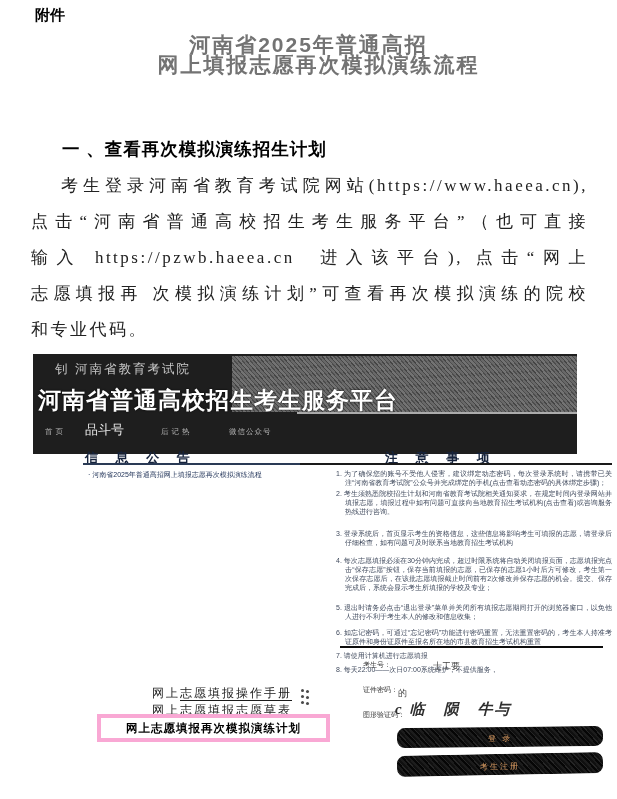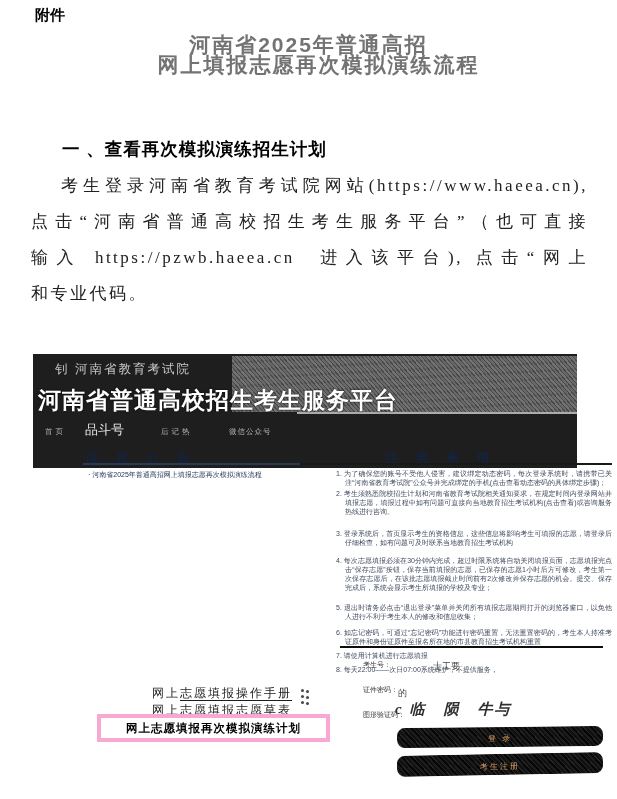--- a/index.html
+++ b/index.html
@@ -24,21 +24,21 @@
   .para { left:31px; top:168px; width:557px; }
   .para .line {
     font-size:17px; letter-spacing:2.5px; line-height:36px; color:#222;
     text-align:justify; text-align-last:justify; text-justify:inter-character;
     white-space:pre-wrap;
   }
   .para .line.first { text-indent:30px; }
   .para .line.last  { text-align-last:left; }
 
   
-  .banner { left:33px; top:354px; width:544px; height:114px; background:#1e1e1e; }
+  .banner { left:33px; top:354px; width:544px; height:100px; background:#1e1e1e; }
   .banner-noise { right:0; top:2px; width:345px; height:56px; opacity:.85;
     background:
       repeating-linear-gradient(49deg,#757575 0 2px,#4c4c4c 2px 3px,#828282 3px 5px,#565656 5px 6px),
       #5c5c5c; }
   .banner-sep { right:0; top:58px; width:280px; height:2px; background:#cfcfcf; opacity:.8; }
   .site-name { left:22px; top:7px; font-family:"Liberation Sans",sans-serif;
     font-size:12.5px; color:#c8c8c8; letter-spacing:2px; }
   .platform-title { left:5px; top:31px; font-family:"Liberation Sans",sans-serif;
     font-weight:bold; font-size:23px; color:#ffffff; letter-spacing:1px;
     text-shadow:0 0 2px #000; }
@@ -109,20 +109,21 @@
 
   <div class="abs attachment">附件</div>
   <div class="abs doc-title l1">河南省2025年普通高招</div>
   <div class="abs doc-title l2">网上填报志愿再次模拟演练流程</div>
   <div class="abs sec-heading">一 、查看再次模拟演练招生计划</div>
 
   <div class="abs para">
     <div class="line first">考生登录河南省教育考试院网站(https://www.haeea.cn),</div>
     <div class="line">点击“河南省普通高校招生考生服务平台”（也可直接</div>
     <div class="line">输入 https://pzwb.haeea.cn  进入该平台), 点击“网上</div>
+    <div class="line">志愿填报再 次模拟演练计划”可查看再次模拟演练的院校</div>
     <div class="line last">和专业代码。</div>
   </div>
 
   <div class="abs banner">
     <div class="abs banner-noise"></div>
     <div class="abs banner-sep"></div>
     <div class="abs site-name">钊  河南省教育考试院</div>
     <div class="abs platform-title">河南省普通高校招生考生服务平台</div>
     <div class="abs nav-item nav-home">首页</div>
     <div class="abs nav-item nav-big">品斗号</div>

